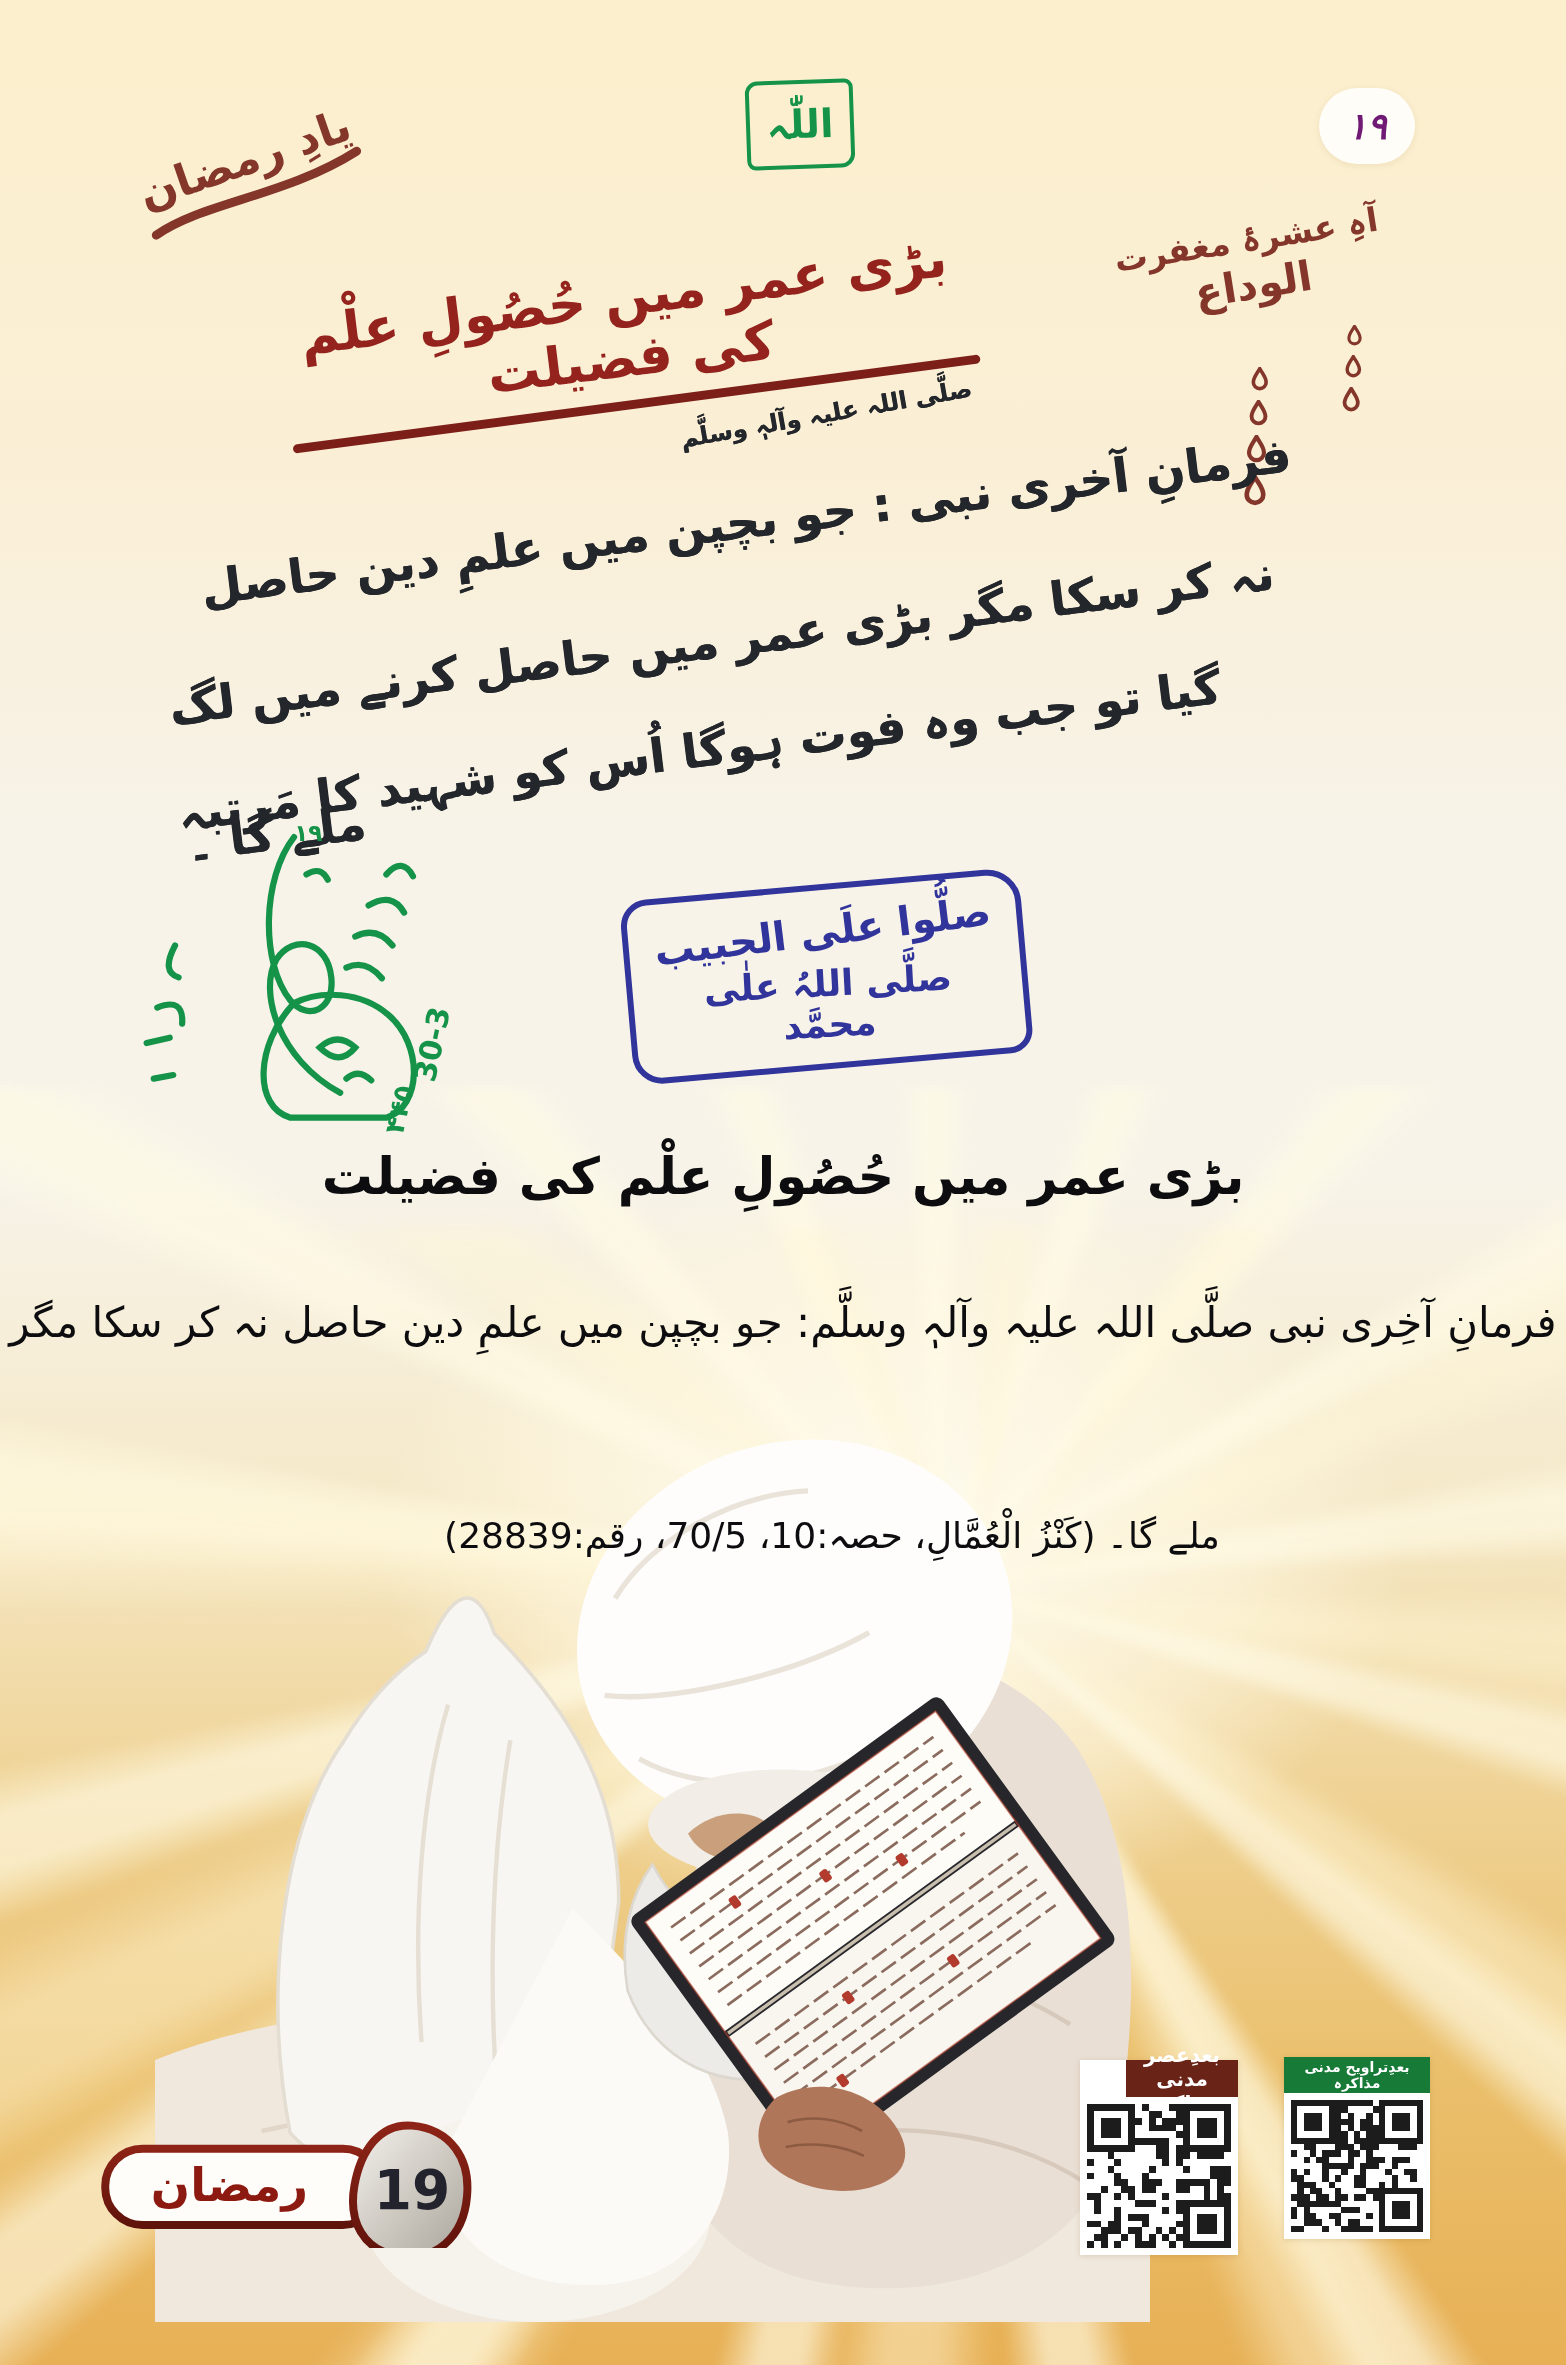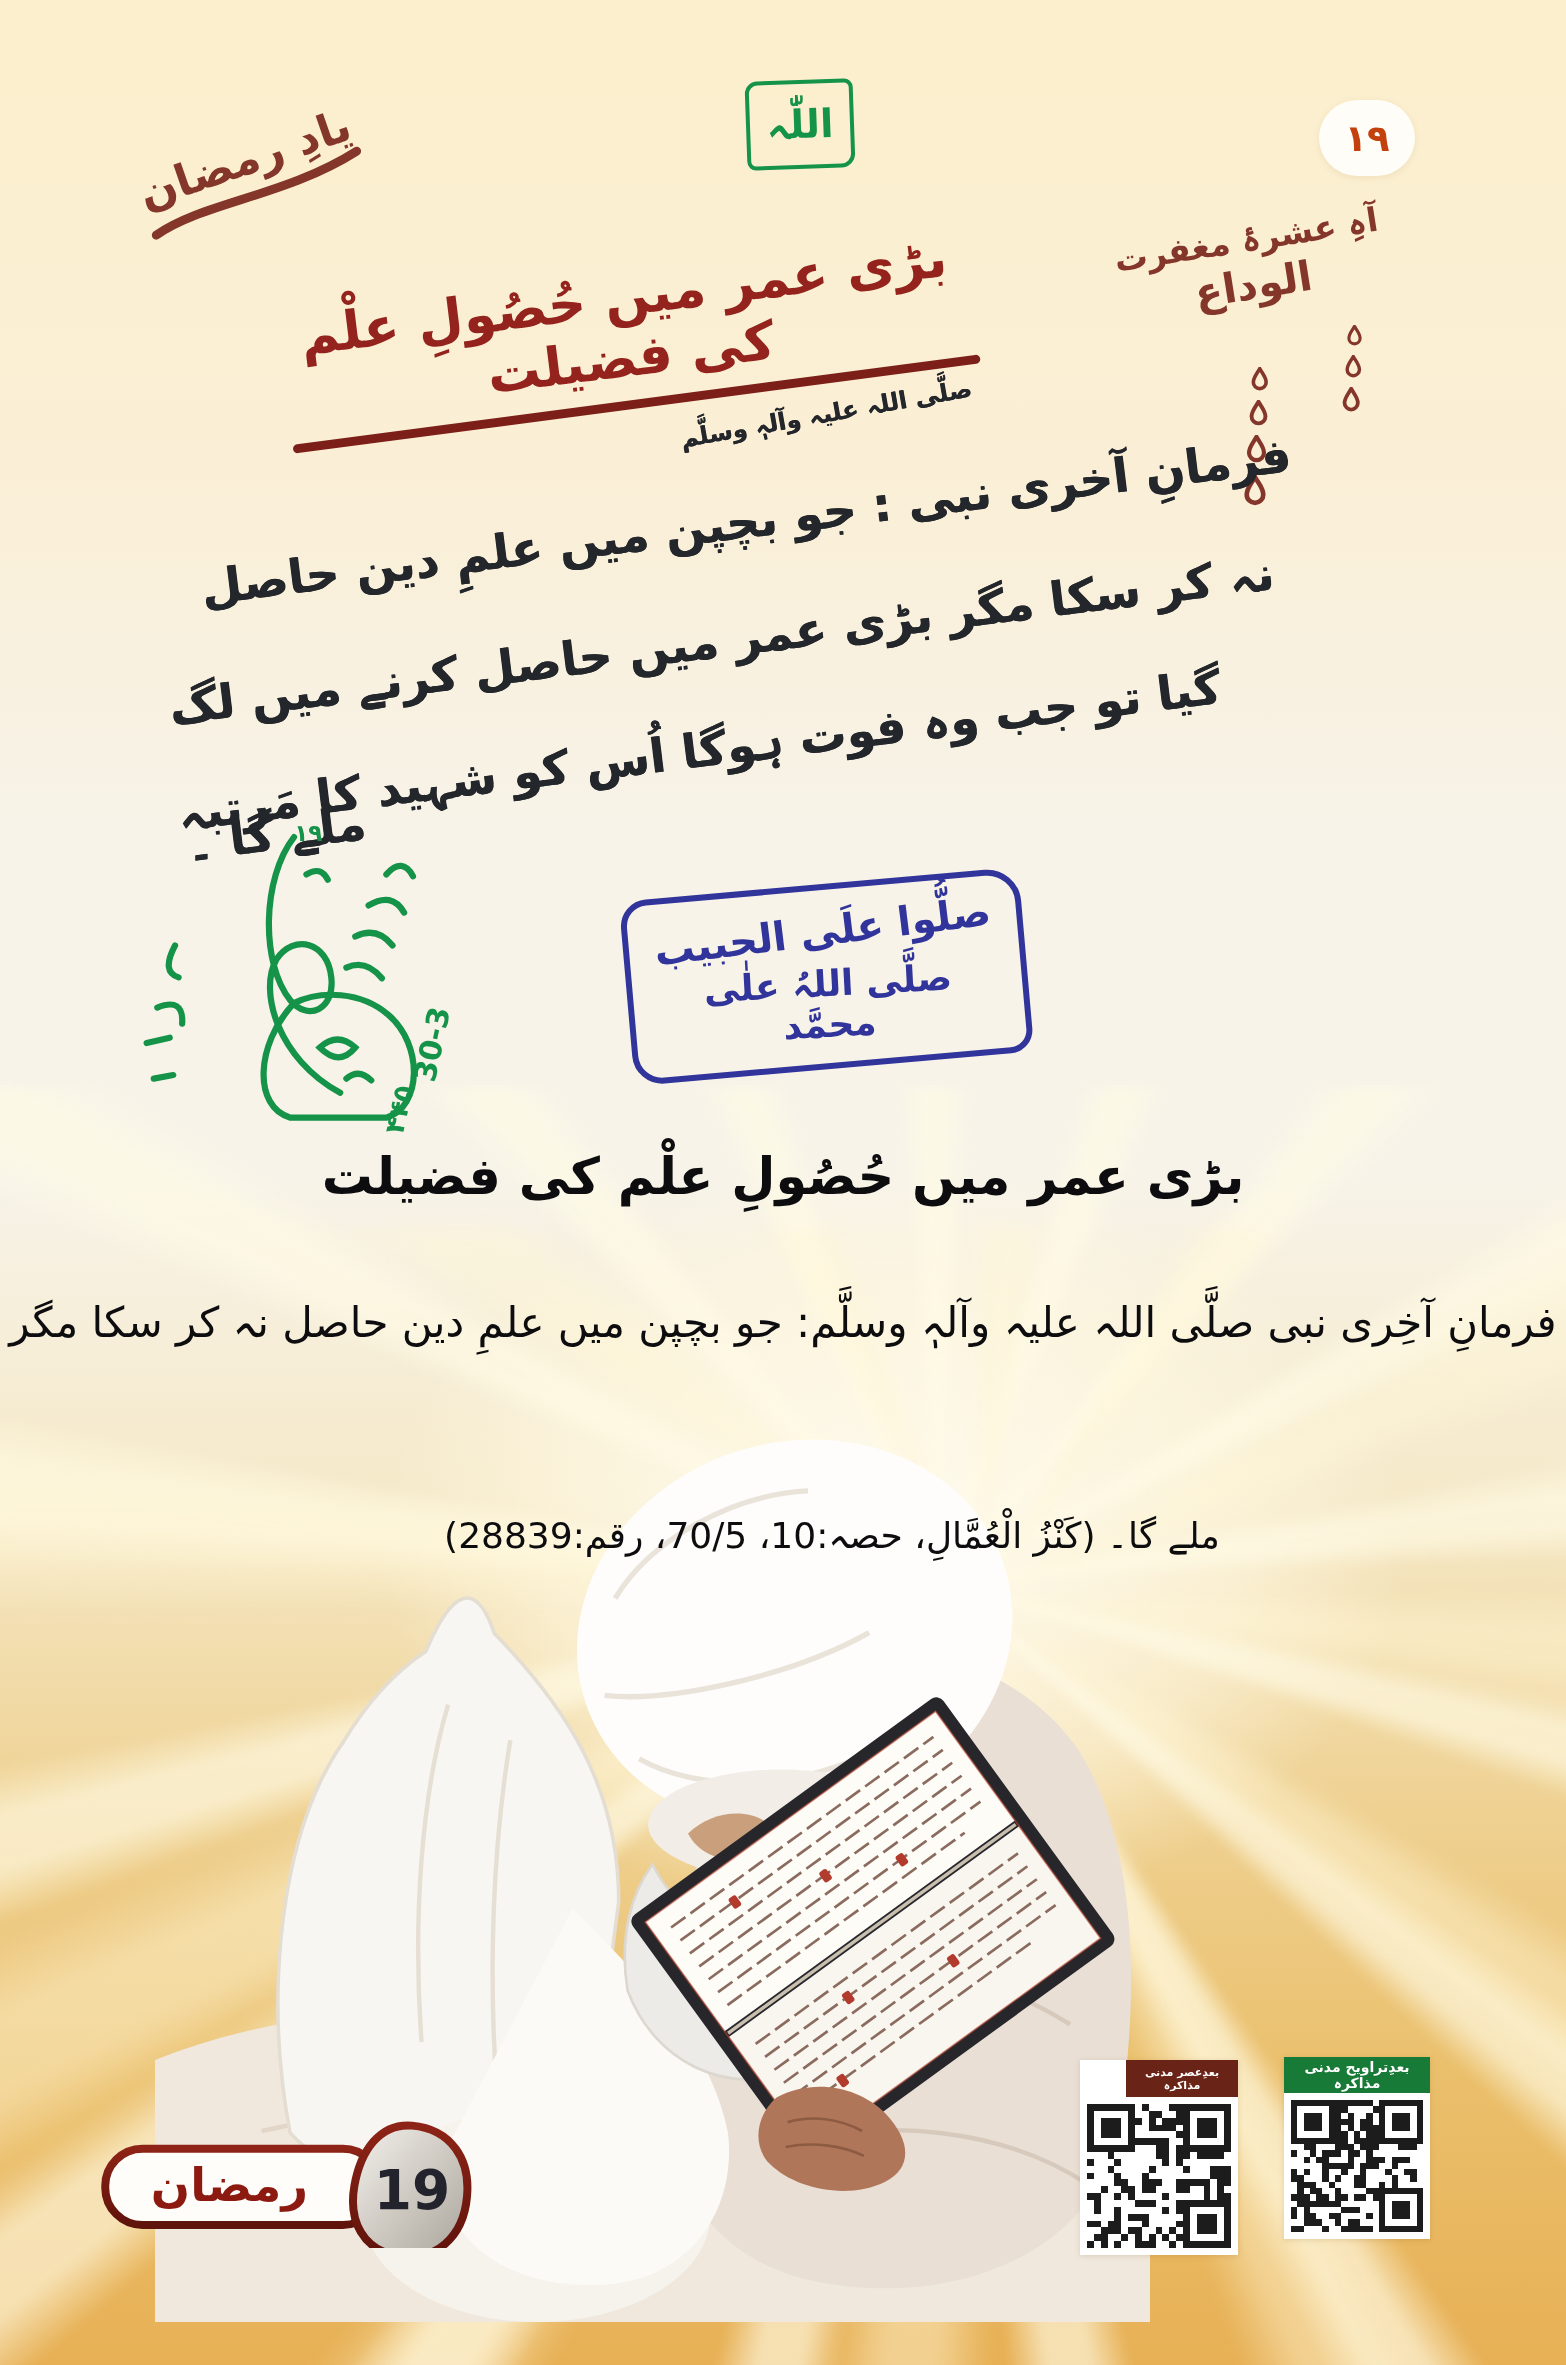--- a/index.html
+++ b/index.html
@@ -13,23 +13,23 @@
   .rays2{position:absolute;left:-12%;right:-12%;top:52%;bottom:-4%;opacity:.5;filter:blur(8px);
         background:repeating-conic-gradient(from 200deg at 60% 30%,rgba(231,176,85,0) 0deg 9deg,rgba(255,246,214,.9) 13deg 17deg,rgba(231,176,85,0) 21deg 30deg);}
 
   .abs{position:absolute;}
   .rtl{direction:rtl;}
 
   
   .allah-box{left:746px;top:80px;width:108px;height:89px;border:4.4px solid #149349;border-radius:12.4px 9px 14px 9px;
              transform:rotate(-2deg);display:flex;align-items:center;justify-content:center;color:#149349;
              font-size:39px;font-weight:bold;}
-  .page-num{left:1319px;top:100px;width:96px;height:76px;background:#fffdf8;border-radius:41px;
-            display:flex;align-items:center;justify-content:center;font-size:37px;font-weight:bold;color:#c2410c;
-            box-shadow:0 1.8px 7px rgba(160,120,40,.12);}
+  .page-num{left:1319px;top:88px;width:96px;height:76px;background:#fffdf8;border-radius:41px;
+            display:flex;align-items:center;justify-content:center;font-size:37px;font-weight:bold;color:#701a75;
+            box-shadow:0 1.8px 7px rgba(160,120,40,.12);font-style:italic;}
   .yaad{left:111px;top:133px;width:275px;transform:rotate(-19deg);color:#84362b;font-size:44px;font-weight:bold;text-align:center;}
   .yaad svg{display:block;margin:-1.8px auto 0;}
 
   .aah{left:1117px;top:220px;transform:rotate(-9deg);color:#84362b;font-weight:bold;text-align:center;}
   .aah .l1{font-size:33px;}
   .aah .l2{font-size:41px;letter-spacing:6.2px;margin-top:1.8px;}
   .drop{position:absolute;}
 
   .title-red{left:282px;top:266px;width:693px;transform:rotate(-7deg);color:#93231c;font-size:53px;font-weight:bold;text-align:center;}
   .title-red .uline{height:9px;background:#7d1f19;border-radius:7px;margin-top:12.4px;transform:skewY(-0.5deg);}
@@ -52,21 +52,21 @@
   .p-l2{top:1407px;}
   .p-ref{left:0;top:1515px;width:100%;text-align:center;font-size:36px;color:#0d0d10;transform:translateX(49px);}
 
   .figure{left:155px;top:1367px;}
   .badge{left:96px;top:2115px;}
 
   .qr-card{background:#fff;box-shadow:0 0.9px 5.3px rgba(120,80,20,.18);}
   .qr-asr{left:1080px;top:2060px;width:158px;}
   .qr-trw{left:1284px;top:2057px;width:146px;}
   .qr-header{color:#fff;text-align:center;font-weight:bold;display:flex;align-items:center;justify-content:center;}
-  .qr-asr .qr-header{height:37px;font-size:11px;background:#6a2317;margin-left:46px;}
+  .qr-asr .qr-header{height:37px;font-size:20px;background:#6a2317;margin-left:46px;}
   .qr-trw .qr-header{height:36px;font-size:14px;background:#177a37;}
   .qr-body{padding:7px;background:#fff;}
   .qr-grid{display:grid;grid-template-columns:repeat(21,1fr);width:100%;aspect-ratio:1/1;background:#fff;}
   .qr-grid i{display:block;}
   .qr-grid i.on{background:#1c1c1c;}
 </style>
 </head>
 <body>
 
 <div class="page">

